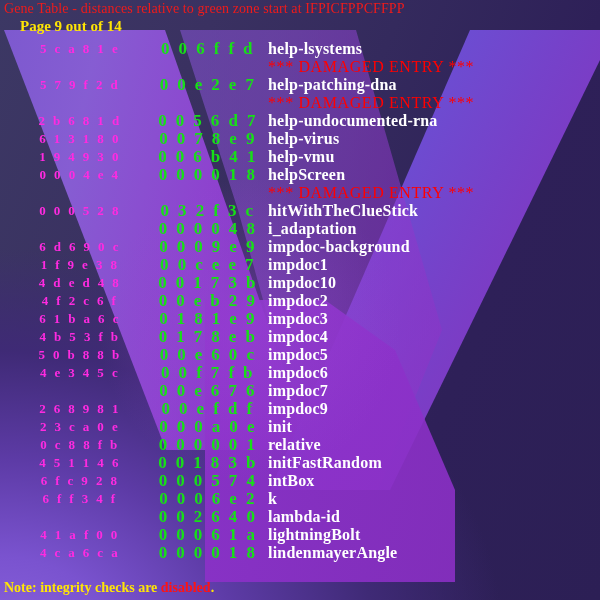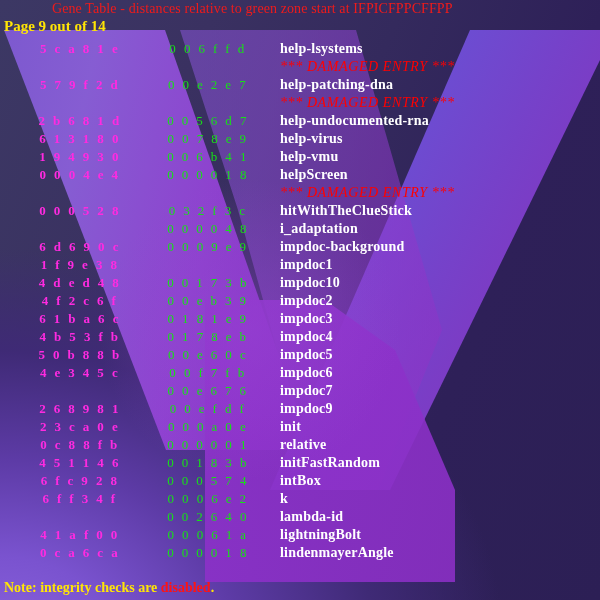--- a/index.html
+++ b/index.html
@@ -66,25 +66,24 @@
     width: 600px;
     height: 600px;
   }
   #title {
     position: absolute;
     left: 4px; top: 1px;
     font-size: 14px;
     color: #ef1b1b;
     white-space: nowrap;
     letter-spacing: .1px;
-    margin-left: 48px;
   }
   #page-indicator {
     position: absolute;
-    left: 4px; top: 18px;
+    left: 20px; top: 18px;
     font-size: 15px;
     color: #ffe505;
     font-weight: 700;
     white-space: nowrap;
   }
   #table {
     position: absolute;
     left: 0; top: 40px;
     width: 500px;
   }
@@ -103,37 +102,36 @@
     font-size: 13px;
     letter-spacing: 2.4px;
     font-weight: 700;
   }
   .c-size {
     position: absolute;
     left: 148px;
     width: 120px;
     text-align: center;
     color: #17e017;
-    font-size: 13px;
+    font-size: 17px;
     letter-spacing: 2.4px;
-    font-weight: 400;
+    font-weight: 700;
   }
   .c-name {
     position: absolute;
-    left: 280px;
+    left: 268px;
     color: #ffffff;
-    font-size: 14px;
+    font-size: 16px;
     font-weight: 700;
     letter-spacing: .2px;
   }
   .row.damaged .c-name {
     color: #ff0000;
     font-weight: 400;
     letter-spacing: .6px;
-    font-style: italic;
   }
   #footer {
     position: absolute;
     left: 4px; top: 580px;
     font-size: 14px;
     color: #ffe505;
     font-weight: 700;
     white-space: nowrap;
   }
   #footer .warn { color: #ff1313; margin-top: 10px; }
@@ -210,30 +208,31 @@
           <span class="c-size">0 0 0 0 4 8</span>
           <span class="c-name">i_adaptation</span>
         </div>
         <div class="row">
           <span class="c-dist">6 d 6 9 0 c</span>
           <span class="c-size">0 0 0 9 e 9</span>
           <span class="c-name">impdoc-background</span>
         </div>
         <div class="row">
           <span class="c-dist">1 f 9 e 3 8</span>
+          <span class="c-size">0 0 c e e 7</span>
           <span class="c-name">impdoc1</span>
         </div>
         <div class="row">
           <span class="c-dist">4 d e d 4 8</span>
           <span class="c-size">0 0 1 7 3 b</span>
           <span class="c-name">impdoc10</span>
         </div>
         <div class="row">
           <span class="c-dist">4 f 2 c 6 f</span>
-          <span class="c-size">0 0 e b 3 9</span>
+          <span class="c-size">0 0 e b 2 9</span>
           <span class="c-name">impdoc2</span>
         </div>
         <div class="row">
           <span class="c-dist">6 1 b a 6 c</span>
           <span class="c-size">0 1 8 1 e 9</span>
           <span class="c-name">impdoc3</span>
         </div>
         <div class="row">
           <span class="c-dist">4 b 5 3 f b</span>
           <span class="c-size">0 1 7 8 e b</span>
@@ -286,21 +285,21 @@
         <div class="row">
           <span class="c-size">0 0 2 6 4 0</span>
           <span class="c-name">lambda-id</span>
         </div>
         <div class="row">
           <span class="c-dist">4 1 a f 0 0</span>
           <span class="c-size">0 0 0 6 1 a</span>
           <span class="c-name">lightningBolt</span>
         </div>
         <div class="row">
-          <span class="c-dist">0 c a 6 c a</span>
+          <span class="c-dist">4 c a 6 c a</span>
           <span class="c-size">0 0 0 0 1 8</span>
           <span class="c-name">lindenmayerAngle</span>
         </div>
       </div>
 
     <div id="footer">
       <span>Note: integrity checks are </span><span class="warn">disabled</span><span>.</span>
     </div>
 
   </div>

